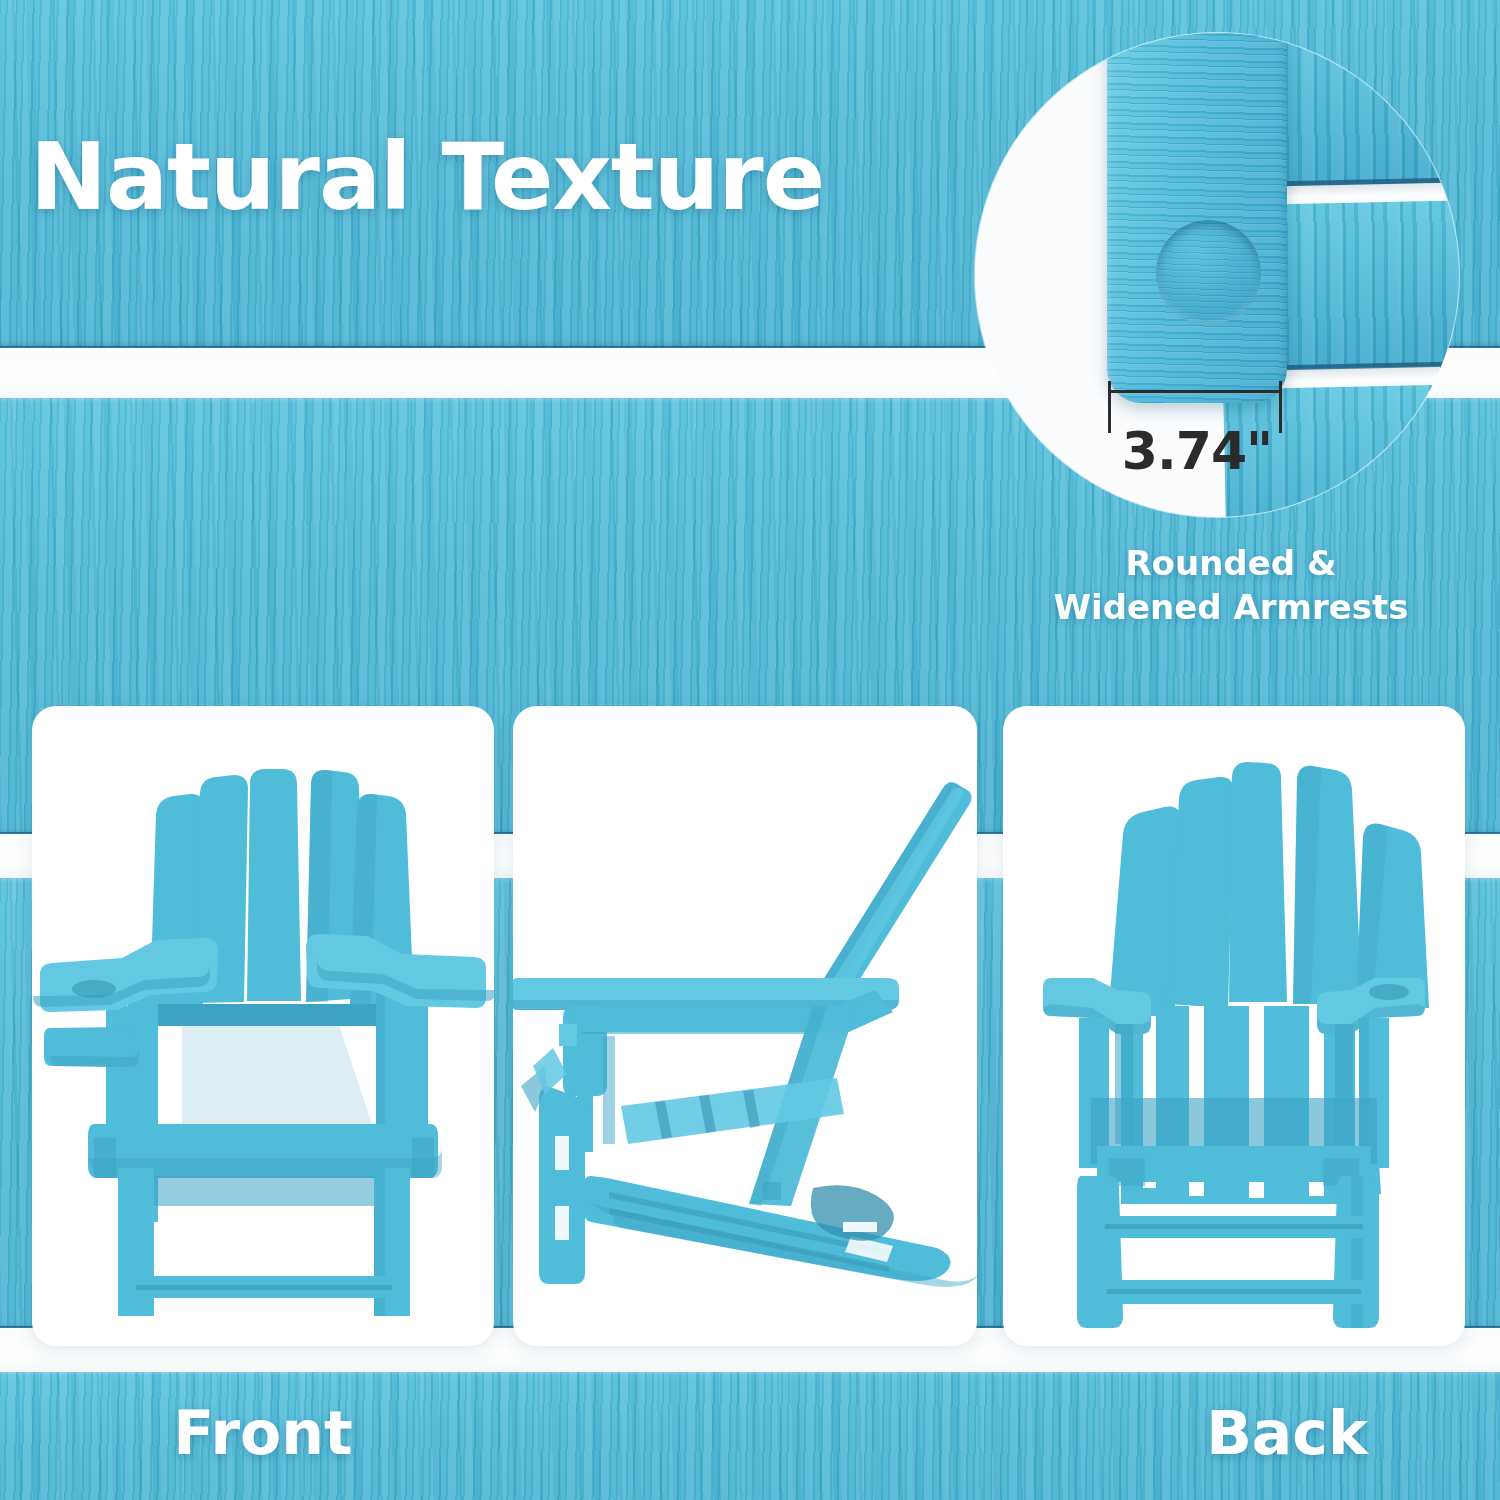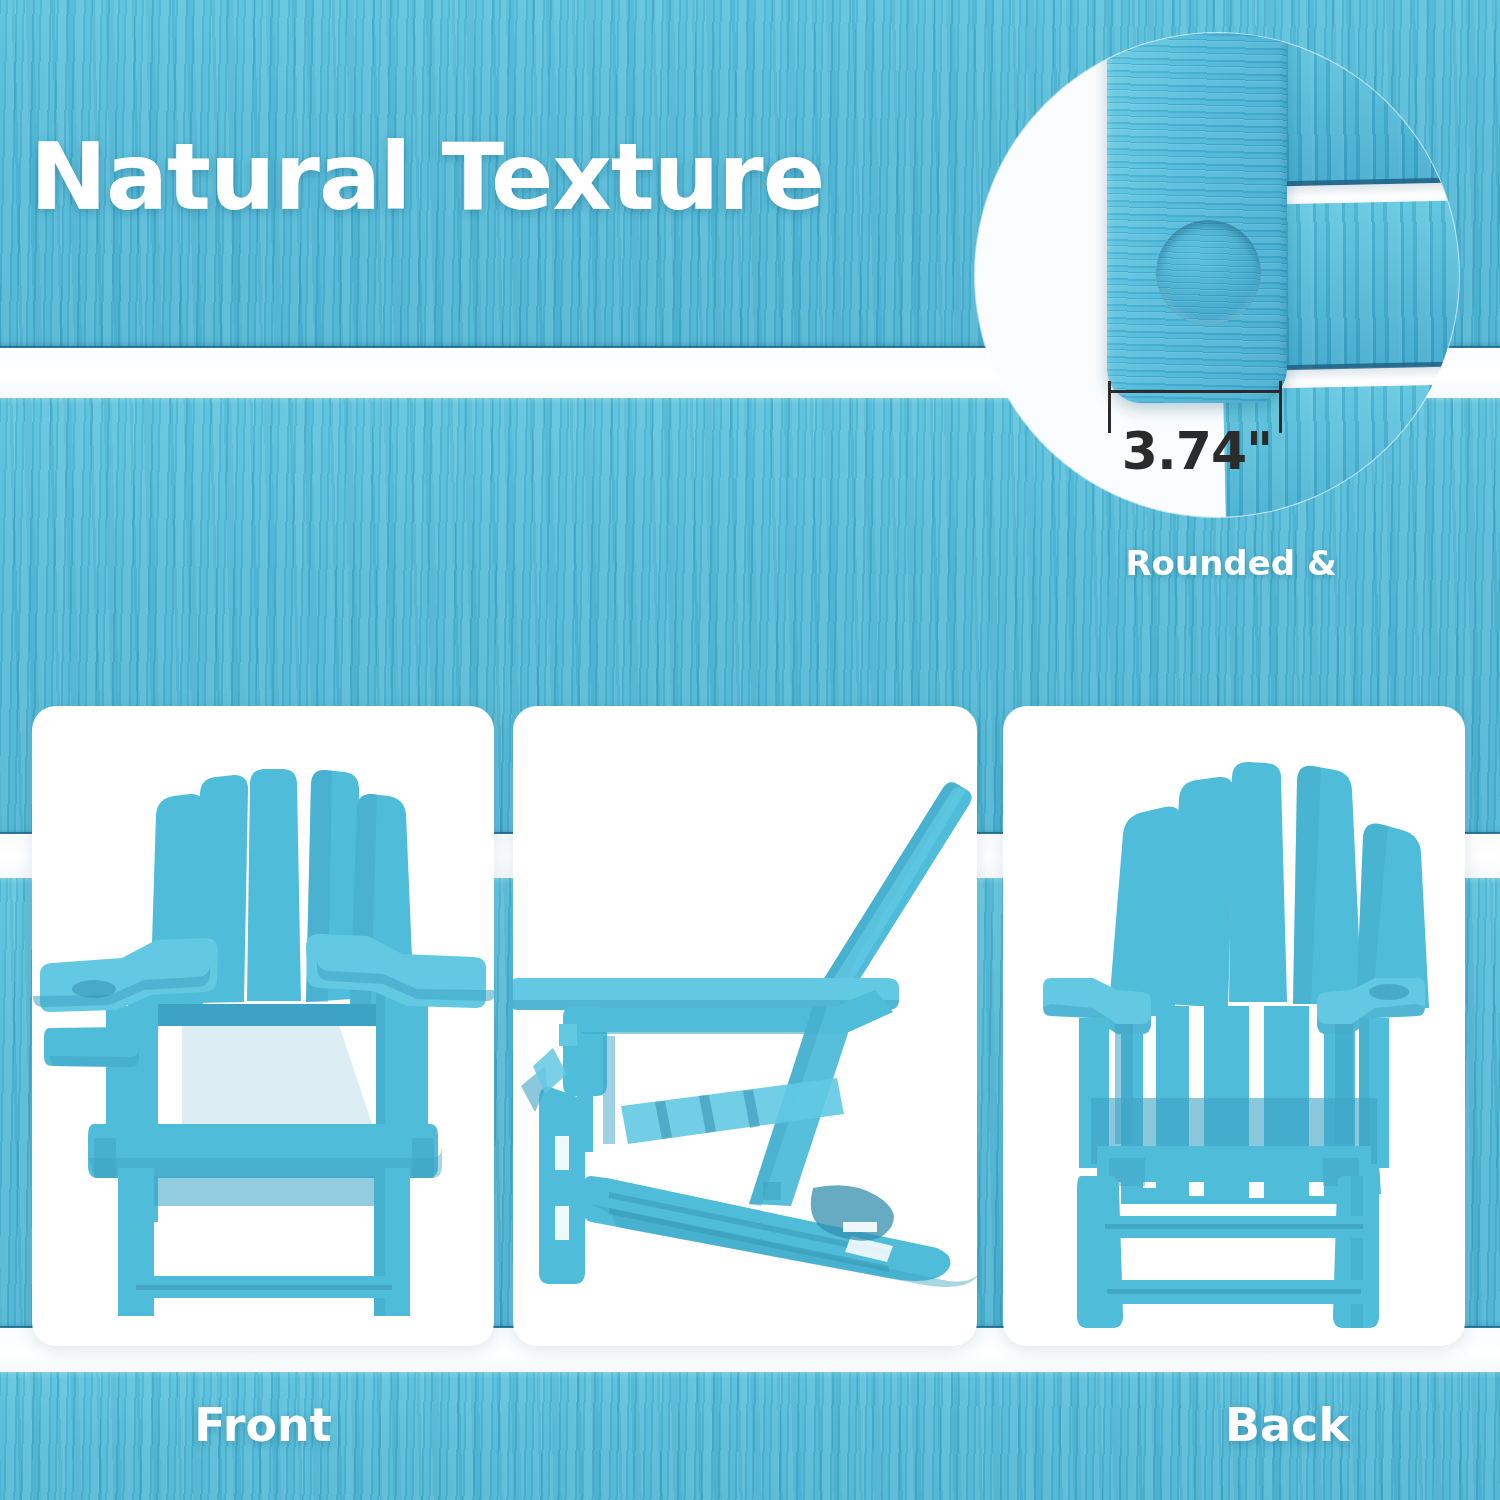--- a/index.html
+++ b/index.html
@@ -152,21 +152,21 @@
     background:#ffffff;border-radius:24px;
     box-shadow:0 5px 18px rgba(12,78,110,.12);
     overflow:hidden;
   }
   .card.c1{left:32px;width:462px;}
   .card.c2{left:513px;width:464px;}
   .card.c3{left:1003px;width:462px;}
 
   .viewlabel{
     position:absolute;top:1398px;
-    font-size:46px;font-weight:700;color:#ffffff;
+    font-size:60px;font-weight:700;color:#ffffff;
     font-family:"DejaVu Sans","Liberation Sans",sans-serif;
     text-shadow:0 3px 9px rgba(11,80,112,.30);
     text-align:center;
   }
   .viewlabel.v1{left:32px;width:462px;}
   .viewlabel.v2{left:513px;width:464px;}
   .viewlabel.v3{left:1041px;width:462px;margin-left:15px;}
 
   svg.chair{display:block;width:100%;height:100%;}
   .wd{fill:#4fbcd9;}
@@ -212,20 +212,21 @@
         <div class="bar"></div>
         <div class="cap l"></div>
         <div class="cap r"></div>
       </div>
       <div class="dimtext">3.74"</div>
     </div>
   </div>
 
   <div class="callout-caption">
     <span>Rounded &amp;</span>
+    <span class="l2">Widened Armrests</span>
   </div>
 
   <div class="card c1">
     <svg class="chair" viewBox="0 0 462 640">
 
       <g class="wd">
         <path d="M118 300 L124 108 q2-16 18-18 l16-2 q14-1 15 14 l-2 198 z"></path>
         <path d="M160 297 L168 87 q1-15 16-16 l18-2 q14 0 14 14 l-4 213 z"></path>
         <path d="M215 295 L218 78 q0-15 15-15 l17 0 q15 0 15 15 l4 217 z"></path>
         <path d="M274 296 L279 77 q1-14 15-13 l18 2 q14 1 15 16 l8 210 z"></path>

